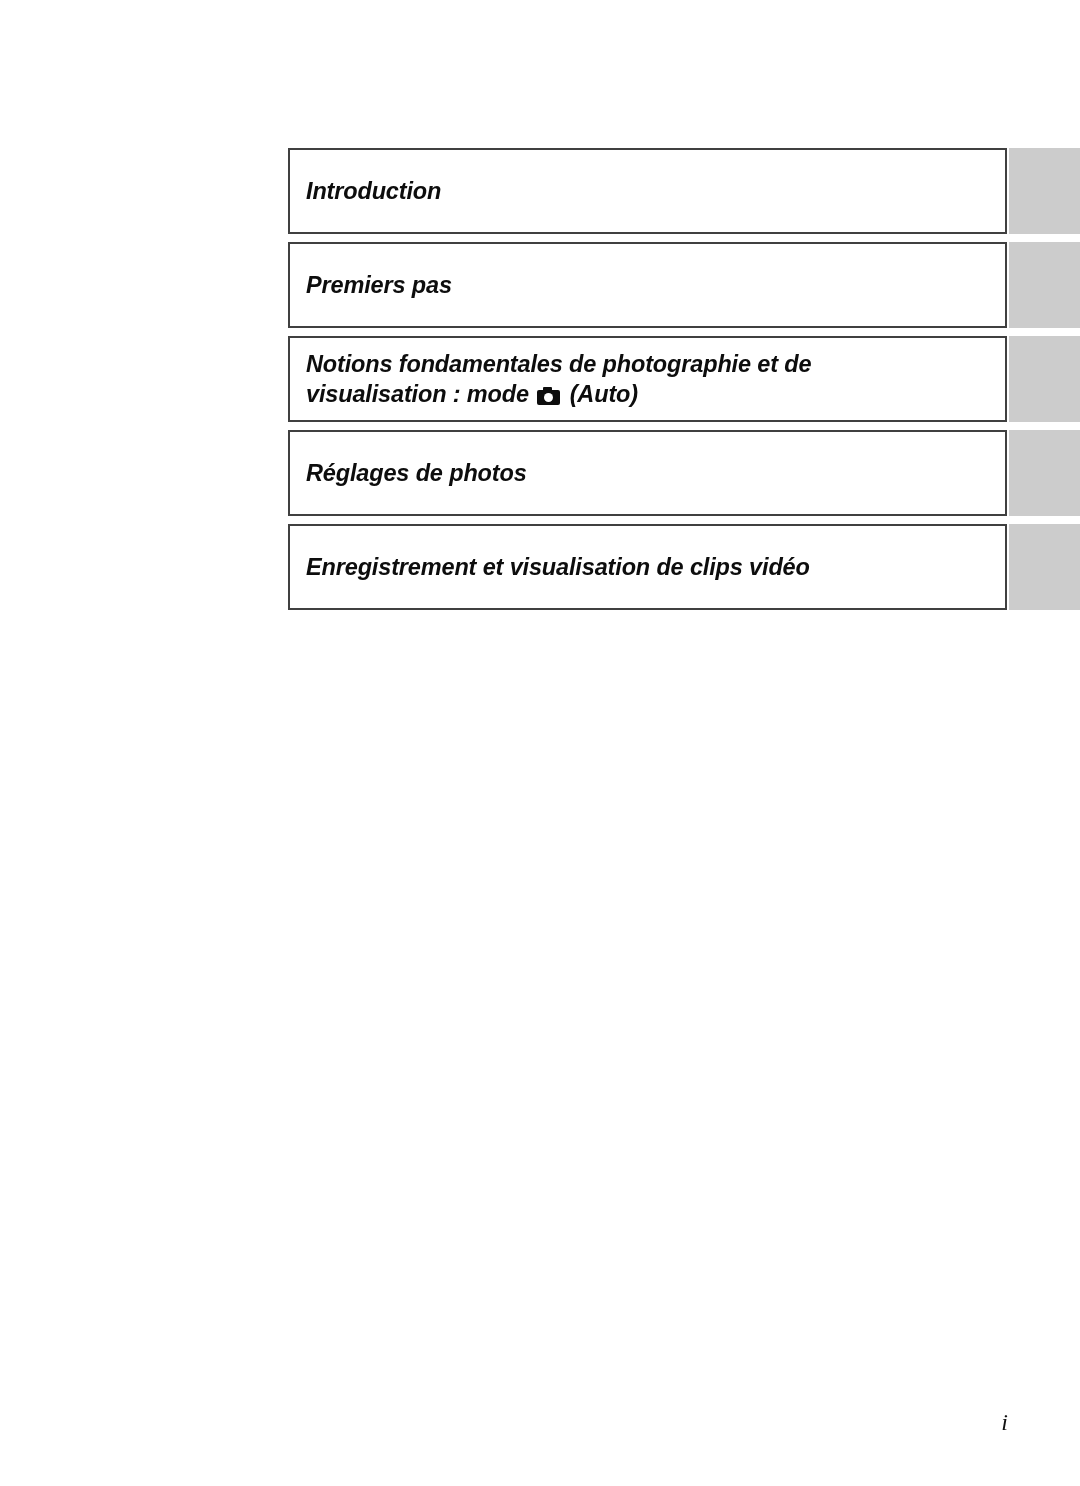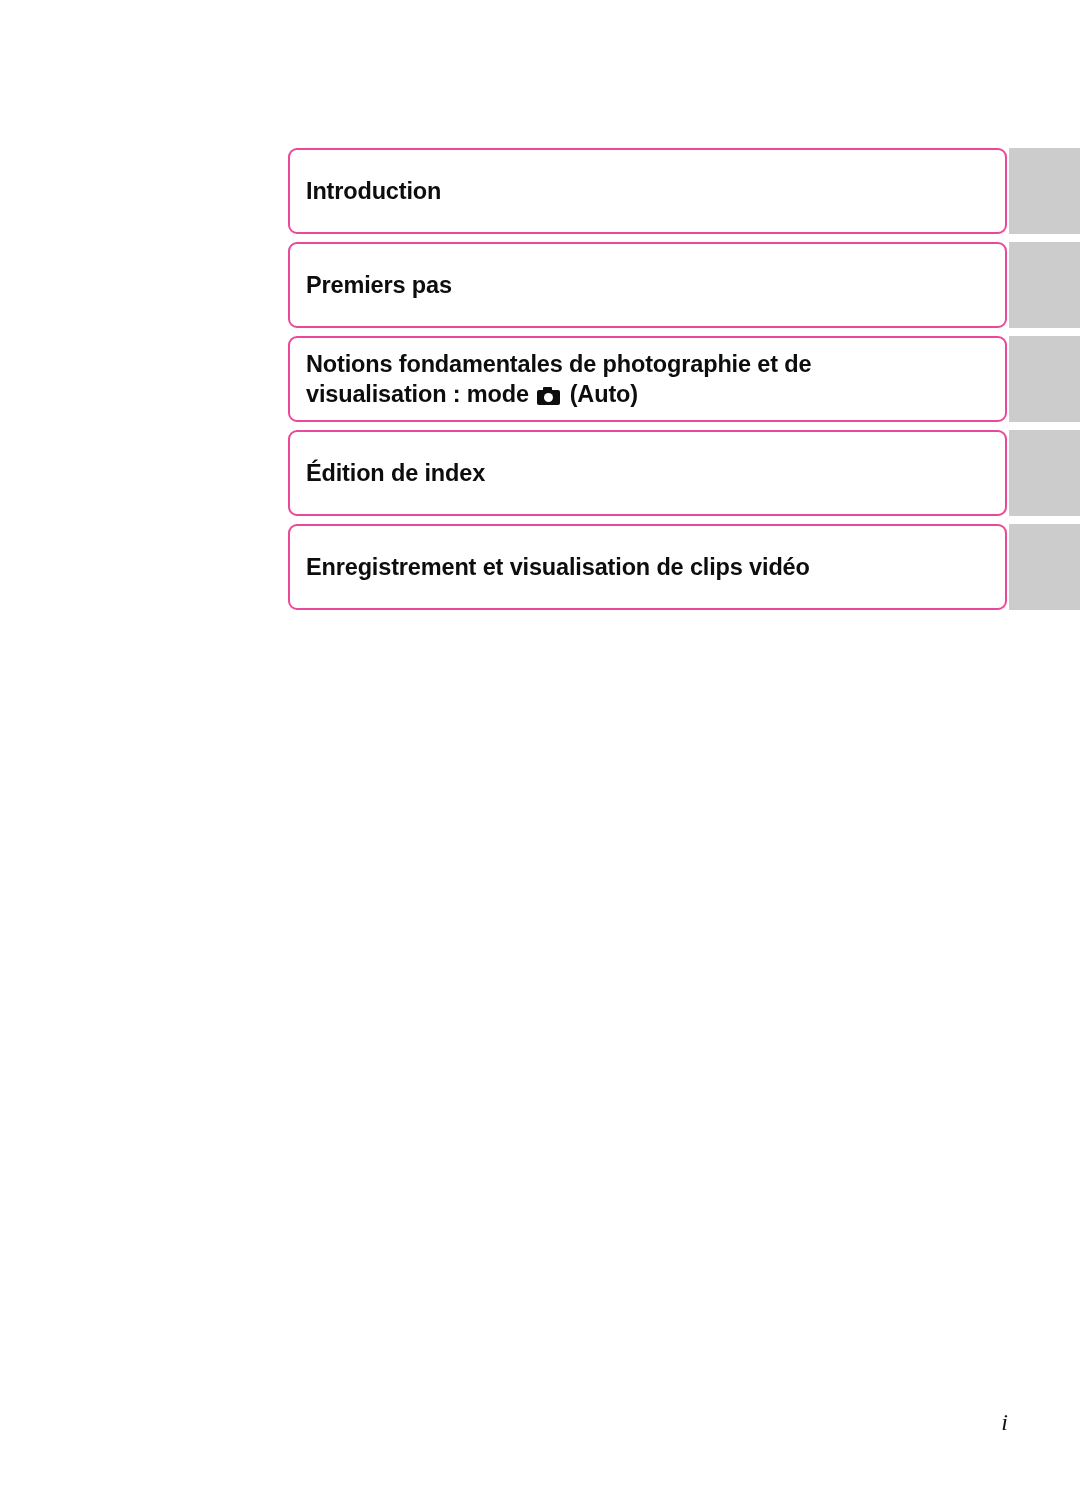--- a/index.html
+++ b/index.html
@@ -47,25 +47,26 @@
 
   
   .chapter-box {
     position: absolute;
     left: 0;
     top: 0;
     width: 719px;
     height: 86px;
     box-sizing: border-box;
     background: #ffffff;
-    border: 2px solid #ec4899;
-    border-radius: 9px;
+    border: 2px solid #404040;
+    border-radius: 0;
     display: flex;
     align-items: center;
     padding: 0 16px;
+    font-style: italic;
   }
 
   .chapter-title {
     font-size: 23.5px;
     font-weight: 700;
     line-height: 30px;
     color: #0d0d0d;
     letter-spacing: -0.15px;
     white-space: pre-line;
   }
@@ -137,21 +138,21 @@
         <div class="chapter-thumb"></div>
       </div>
       <div class="chapter-row">
         <div class="chapter-box">
           <div class="chapter-title">Notions fondamentales de photographie et de<br><span>visualisation : mode </span><span class="camera-icon"><span class="hump"></span><span class="body"></span><span class="lens"></span></span><span> (Auto)</span></div>
         </div>
         <div class="chapter-thumb"></div>
       </div>
       <div class="chapter-row">
         <div class="chapter-box">
-          <div class="chapter-title"><span>Édition de index</span></div>
+          <div class="chapter-title"><span>Réglages de photos</span></div>
         </div>
         <div class="chapter-thumb"></div>
       </div>
       <div class="chapter-row">
         <div class="chapter-box">
           <div class="chapter-title"><span>Enregistrement et visualisation de clips vidéo</span></div>
         </div>
         <div class="chapter-thumb"></div>
       </div>
     </div>

